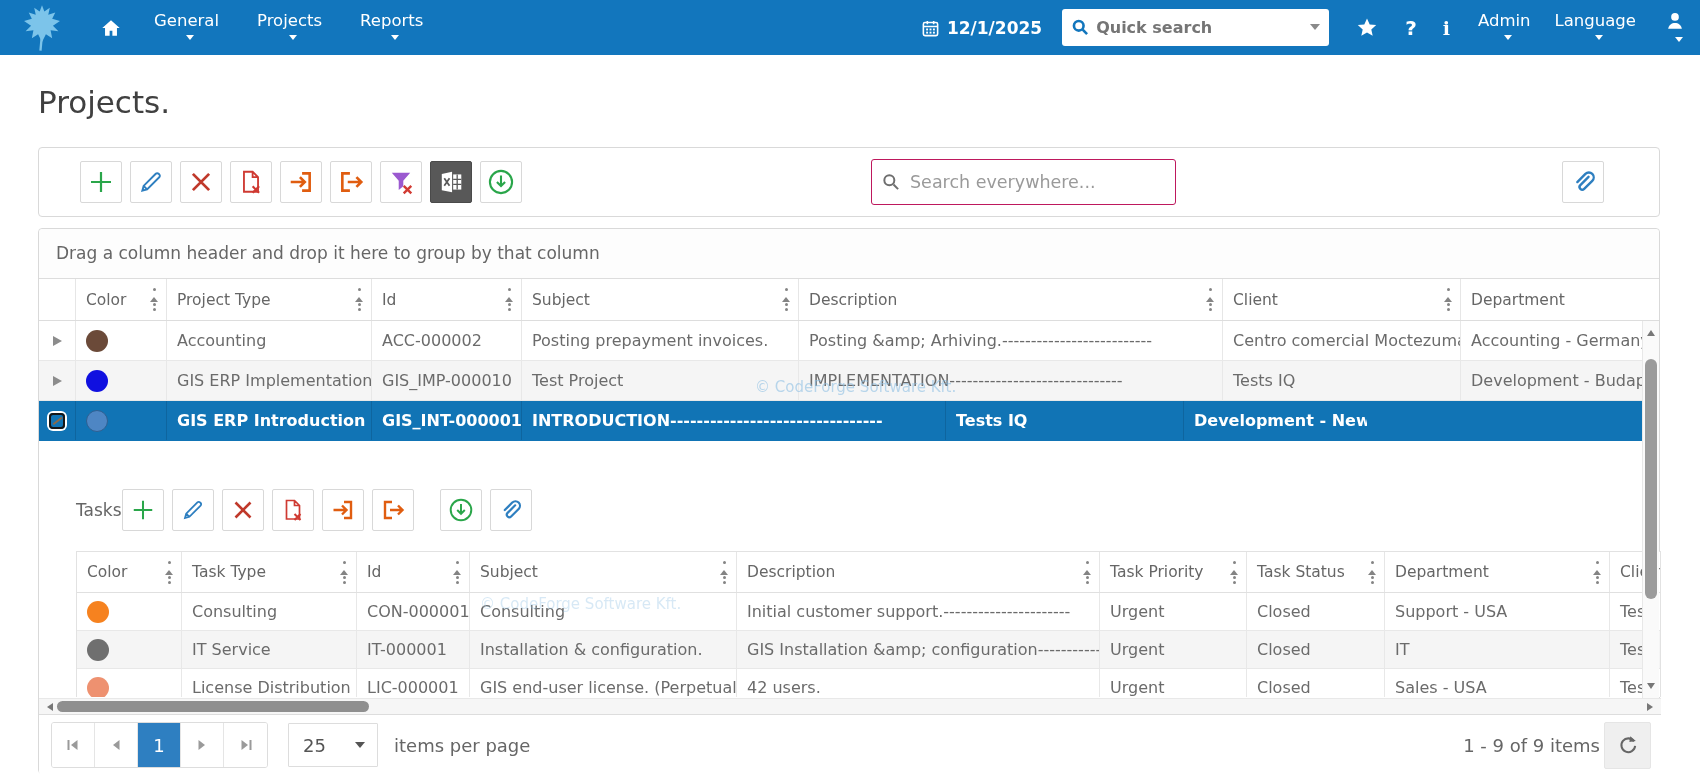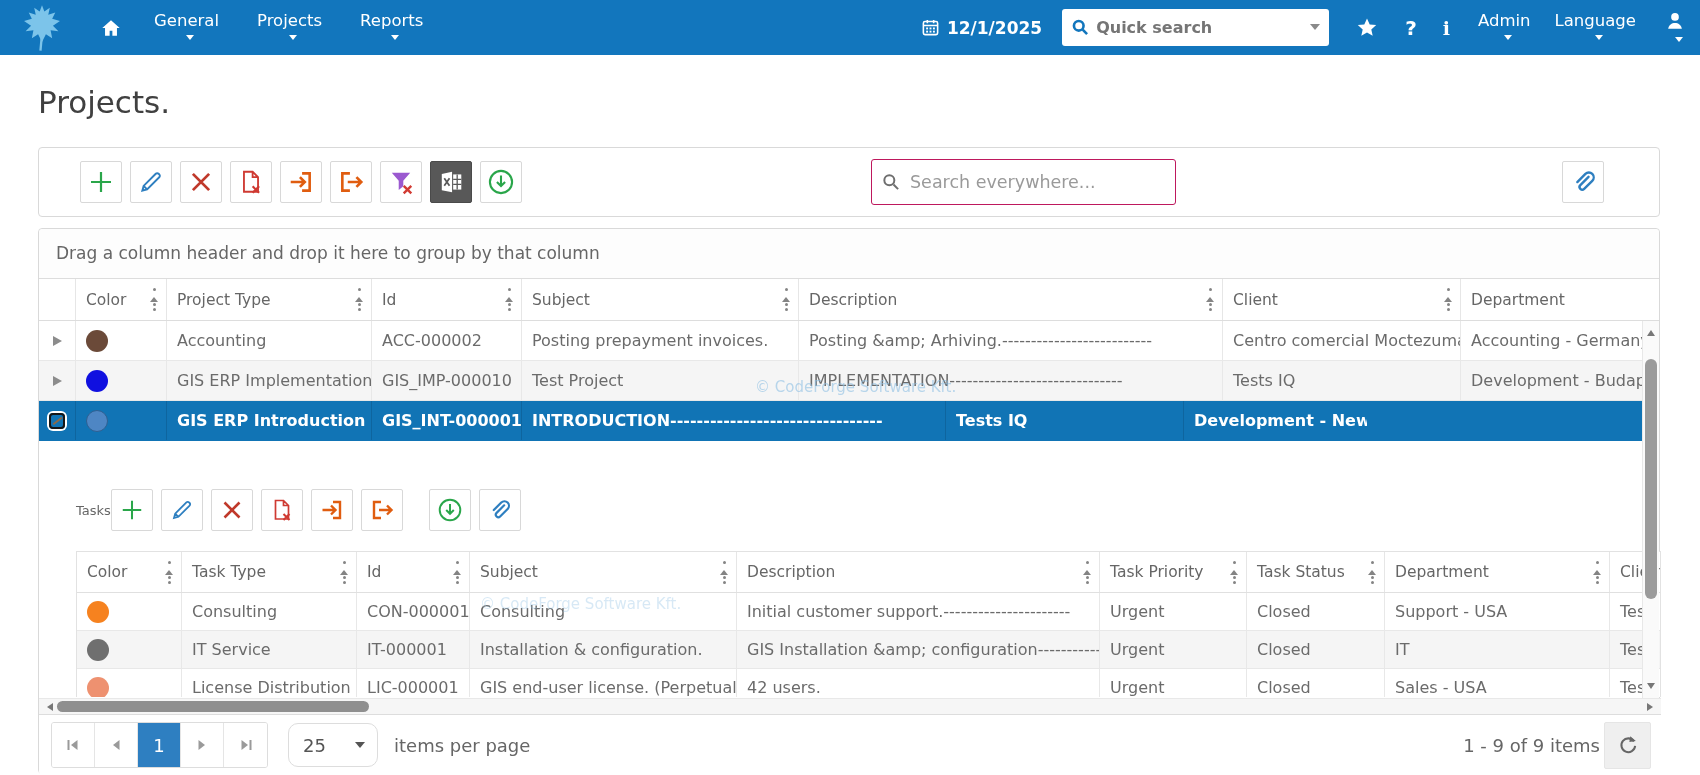--- a/index.html
+++ b/index.html
@@ -6,21 +6,21 @@
   html,body { width:1700px; height:775px; overflow:hidden; background:#fff;
     font-family:"DejaVu Sans", sans-serif; color:#666; }
 
   
   .navbar { height:55px; background:#1276bd; display:flex; align-items:center; padding:0 14px; }
   .nav-item { color:#fff; font-size:16.5px; display:flex; align-items:center; cursor:pointer;flex-direction:column; }
   .caret { width:0; height:0; border:4px solid transparent; border-top:5px solid #fff; margin-left:7px; margin-top:5px; }
   .leaf { width:56px; height:50px; }
   .home { margin-left:30px; }
   .menu1 { margin-left:32px; } .menu2, .menu3 { margin-left:38px; }
-  .date-group { margin-left:auto; font-weight:bold; font-size:17px; color:#fff; display:flex; align-items:center; gap:7px; }
+  .date-group { margin-left:auto; font-weight:bold; font-size:17px; color:#fff; display:flex; align-items:flex-end; gap:7px; }
   .qsearch-wrap { position:relative; margin-left:20px; }
   .qsearch { width:267px; height:37px; border:0; border-radius:3px; background:#fff; padding:0 30px 0 34px;
     font-family:"DejaVu Sans",sans-serif; font-size:16px; font-weight:600; color:#444; outline:none; }
   .qsearch::placeholder { color:#757575; font-weight:600; opacity:1; }
   .qsearch-ic { position:absolute; left:8px; top:8px; }
   .qsearch-caret { position:absolute; right:9px; top:15px; width:0; height:0; border:5px solid transparent; border-top:6px solid #8a8a8a; }
   .nav-ic { margin-left:26px; display:flex; align-items:center; }
   .nav-q { color:#fff; font-weight:bold; font-size:20px; }
   .nav-i { color:#fff; font-weight:bold; font-size:19px; font-family:"DejaVu Serif",serif; }
   .admin { margin-left:28px; } .lang { margin-left:24px; } .user { margin-left:28px; }
@@ -71,21 +71,21 @@
   .exp-open { width:16px; height:16px; border:2px solid #161616; border-radius:4px; box-shadow:0 0 0 2px #fff; position:relative; cursor:pointer; }
   .exp-open::after { content:""; position:absolute; left:1px; top:5px; width:11px; height:1.5px; background:#8a6a4a; transform:rotate(-38deg); }
 
   .sort-ic { display:flex; flex-direction:column; align-items:center; gap:2px; flex:none; margin-left:6px; }
   .sort-ic i { width:3px; height:3px; border-radius:50%; background:#848484; }
   .sort-ic b { width:0; height:0; border:4px solid transparent; border-bottom:5px solid #848484; margin-bottom:-1px; }
 
   
   .detail { height:257px; background:#fff; padding-top:48px; position:relative; }
   .tasks-toolbar { display:flex; align-items:center; margin-left:37px; height:42px; }
-  .tasks-label { font-size:13px; color:#666; }
+  .tasks-label { font-size:17px; color:#666; }
   .gap26 { margin-left:26px !important; }
   .tasks-grid { margin-left:37px; margin-top:20px; width:1585px; height:146px; overflow:hidden; border:1px solid #e2e2e2; border-bottom:0; }
   .t-header { display:flex; height:41px; border-bottom:1px solid #e0e0e0; background:#fff; }
   .t-row { display:flex; height:38px; border-bottom:1px solid #e8e8e8; background:#fff; }
   .t-row.alt { background:#f5f5f5; }
   .t-cell { line-height:37px; padding:0 10px; border-right:1px solid #e8e8e8; font-size:16px; color:#6b6b6b; overflow:hidden; white-space:nowrap; }
   .th-cell { display:flex; align-items:center; justify-content:space-between; padding:0 8px 0 10px;
     border-right:1px solid #e6e6e6; font-size:15.5px; color:#666; overflow:hidden; white-space:nowrap; cursor:pointer; }
   .t-color{width:105px; flex:none; display:flex; align-items:center;}
   .t-type{width:175px; flex:none;} .t-id{width:113px; flex:none;} .t-subj{width:267px; flex:none;}
@@ -105,21 +105,21 @@
   .v-down { bottom:5px; border-top:6px solid #777; }
 
   
   .pager { position:absolute; left:0; top:485px; width:1622px; height:61px; border-top:1px solid #ddd;
     display:flex; align-items:center; padding:0 8px; background:#fff; border-radius:0 0 4px 4px; }
   .pg-group { display:flex; margin-left:4px; border:1px solid #ddd; border-radius:3px; overflow:hidden; }
   .pg-btn { width:43px; height:44px; display:flex; align-items:center; justify-content:center; background:#fff;
     border-right:1px solid #e5e5e5; cursor:pointer; }
   .pg-btn:last-child { border-right:0; }
   .pg-active { background:#2e7fc1; color:#fff; font-size:18px; }
-  .pg-size { margin-left:20px; width:90px; height:44px; border:1px solid #ddd; border-radius:10px; display:flex;
+  .pg-size { margin-left:20px; width:90px; height:44px; border:1px solid #ddd; border-radius:1px; display:flex;
     align-items:center; padding:0 12px 0 14px; font-size:18px; color:#555; cursor:pointer; justify-content:space-between; }
   .pg-size-caret { width:0; height:0; border:5px solid transparent; border-top:6px solid #555; margin-top:5px; }
   .pg-label { margin-left:16px; font-size:18px; color:#666; }
   .pg-range { margin-left:auto; margin-right:4px; font-size:18px; color:#666; }
   .pg-refresh { width:47px; height:47px; background:#efefef; border:1px solid #e5e5e5; border-radius:2px;
     display:flex; align-items:center; justify-content:center; cursor:pointer; margin-right:2px; }
 
   .watermark { position:absolute; font-size:15px; color:#8fc0e4; pointer-events:none; white-space:nowrap; }
   .wm1 { left:755px; top:378px; opacity:0.6; }
   .wm2 { left:480px; top:595px; opacity:0.35; }

